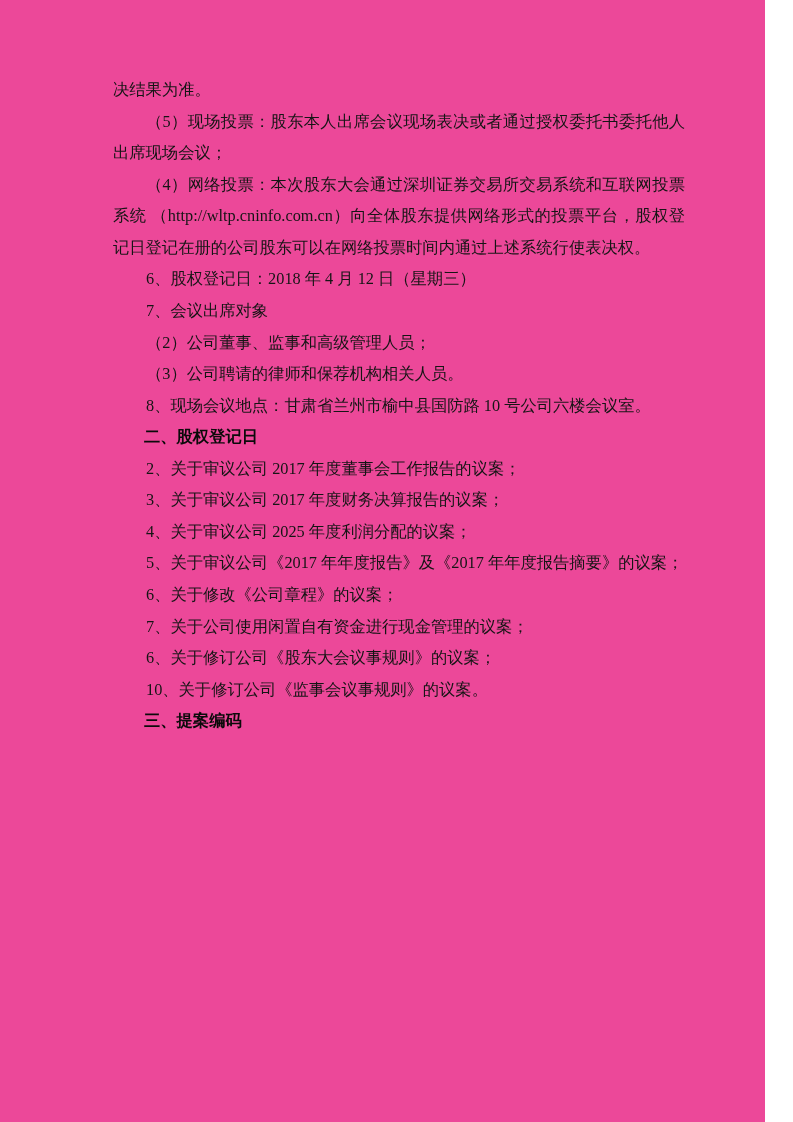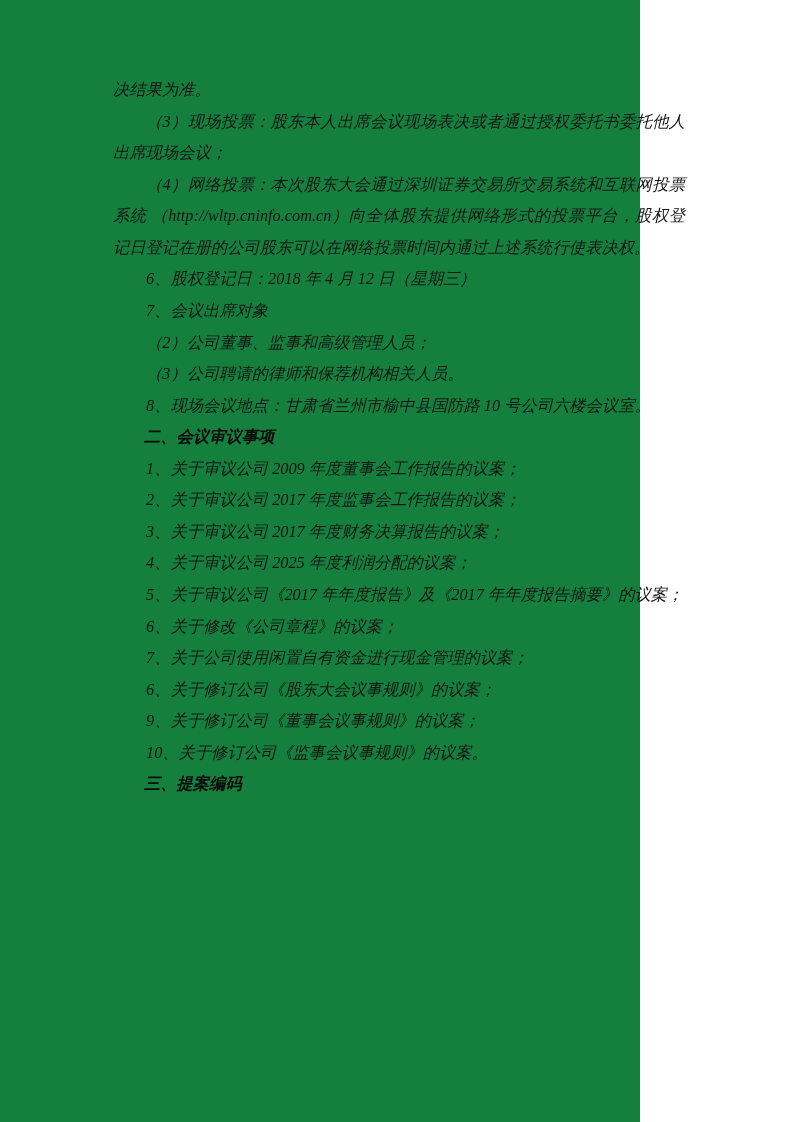--- a/index.html
+++ b/index.html
@@ -9,24 +9,23 @@
   body {
     width: 793px;
     height: 1122px;
     background: #ffffff;
     position: relative;
     overflow: hidden;
   }
   .page {
     position: absolute;
     left: 0; top: 0;
-    width: 640px;
+    width: 765px;
     height: 1122px;
-    background: #15803d;
-    font-style: italic;
+    background: #ec4899;
   }
   .content {
     position: absolute;
     left: 113px;
     top: 74px;
     width: 572px;
     color: #151515;
   }
   .content p {
     margin: 0;
@@ -49,33 +48,31 @@
     text-align: left;
     color: #0a0a0a;
   }
 </style>
 </head>
 <body>
 
 <div class="page">
   <div class="content">
     <p>决结果为准。</p>
-    <p class="indent">（3）现场投票：股东本人出席会议现场表决或者通过授权委托书委托他人出席现场会议；</p>
+    <p class="indent">（5）现场投票：股东本人出席会议现场表决或者通过授权委托书委托他人出席现场会议；</p>
     <p class="indent">（4）网络投票：本次股东大会通过深圳证券交易所交易系统和互联网投票系统 （http://wltp.cninfo.com.cn）向全体股东提供网络形式的投票平台，股权登记日登记在册的公司股东可以在网络投票时间内通过上述系统行使表决权。</p>
     <p class="indent">6、股权登记日：2018 年 4 月 12 日（星期三）</p>
     <p class="indent">7、会议出席对象</p>
     <p class="indent">（2）公司董事、监事和高级管理人员；</p>
     <p class="indent">（3）公司聘请的律师和保荐机构相关人员。</p>
     <p class="indent">8、现场会议地点：甘肃省兰州市榆中县国防路 10 号公司六楼会议室。</p>
-    <p class="heading">二、会议审议事项</p>
-    <p class="indent">1、关于审议公司 2009 年度董事会工作报告的议案；</p>
-    <p class="indent">2、关于审议公司 2017 年度监事会工作报告的议案；</p>
+    <p class="heading">二、股权登记日</p>
+    <p class="indent">2、关于审议公司 2017 年度董事会工作报告的议案；</p>
     <p class="indent">3、关于审议公司 2017 年度财务决算报告的议案；</p>
     <p class="indent">4、关于审议公司 2025 年度利润分配的议案；</p>
     <p class="indent">5、关于审议公司《2017 年年度报告》及《2017 年年度报告摘要》的议案；</p>
     <p class="indent">6、关于修改《公司章程》的议案；</p>
     <p class="indent">7、关于公司使用闲置自有资金进行现金管理的议案；</p>
     <p class="indent">6、关于修订公司《股东大会议事规则》的议案；</p>
-    <p class="indent">9、关于修订公司《董事会议事规则》的议案；</p>
     <p class="indent">10、关于修订公司《监事会议事规则》的议案。</p>
     <p class="heading">三、提案编码</p>
   </div>
 </div>
 
 </body></html>

